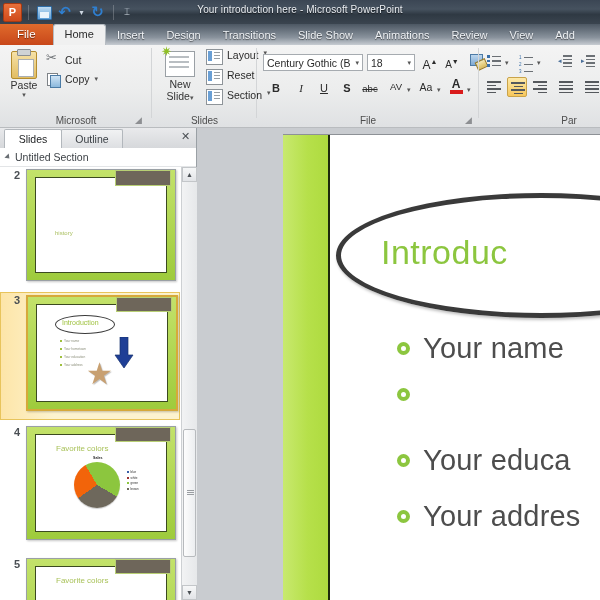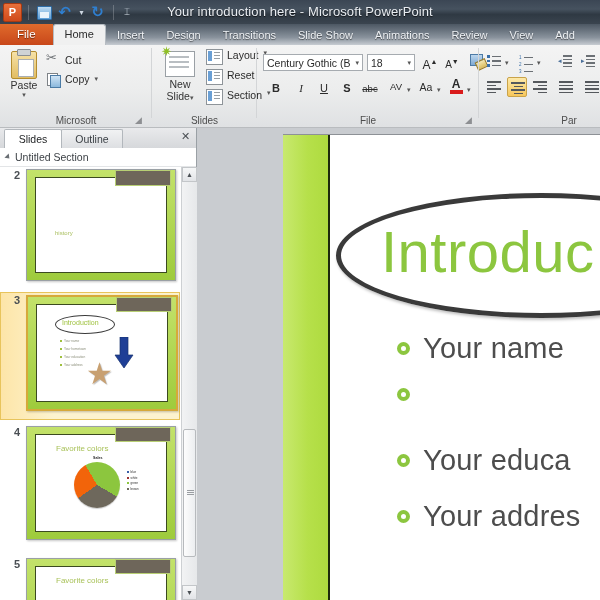--- a/index.html
+++ b/index.html
@@ -12,21 +12,21 @@
   #app{position:relative;width:600px;height:600px;overflow:hidden;}
 
   
   .titlebar{
     position:absolute;left:0;top:0;width:600px;height:24px;
     background:linear-gradient(to bottom,#3b4654 0%,#46525f 38%,#2f3943 60%,#3a444f 100%);
     display:flex;align-items:center;
   }
   .titlebar-text{
     position:absolute;left:0;right:0;top:4px;text-align:center;
-    color:#e9edf2;font-size:13px;letter-spacing:.1px;
+    color:#e9edf2;font-size:10px;letter-spacing:.1px;
     text-shadow:0 1px 1px rgba(0,0,0,.7);
   }
   .qat{position:relative;display:flex;align-items:center;gap:3px;padding-left:3px;z-index:3;}
   .ppt-logo{
     width:17px;height:17px;border-radius:2px;
     background:linear-gradient(to bottom,#e8703a,#cf4a1b);
     border:1px solid #a83a12;
     color:#fff;font-weight:bold;font-size:11px;line-height:16px;text-align:center;
   }
   .qat-sep{width:1px;height:15px;background:rgba(255,255,255,.22);margin:0 3px;}
@@ -306,21 +306,21 @@
   .green-band{
     position:absolute;left:0;top:0;width:45px;height:100%;
     background:linear-gradient(to right,#c8e96f,#b6e04a 55%,#aedb3f);
     border-right:2px solid #1d2a0c;
   }
   .title-oval{
     position:absolute;border:5px solid #3a3a3a;border-radius:50%;
     box-shadow:1px 2px 3px rgba(0,0,0,.25);
   }
   .title-text{
-    position:absolute;color:#8cc63f;font-size:58px;line-height:54px;
+    position:absolute;color:#8cc63f;font-size:34px;line-height:54px;
     font-family:"Liberation Sans",sans-serif;letter-spacing:.5px;white-space:nowrap;
   }
   .bullet-row{position:absolute;display:flex;align-items:center;gap:13px;white-space:nowrap;}
   .bullet-ring{
     width:13px;height:13px;border-radius:50%;border:4px solid #8cc63f;
     background:#fff;box-sizing:border-box;flex:none;
   }
   .bullet-text{
     font-size:29px;line-height:32px;color:#4d4d4d;
     font-family:"Liberation Sans",sans-serif;letter-spacing:.2px;

